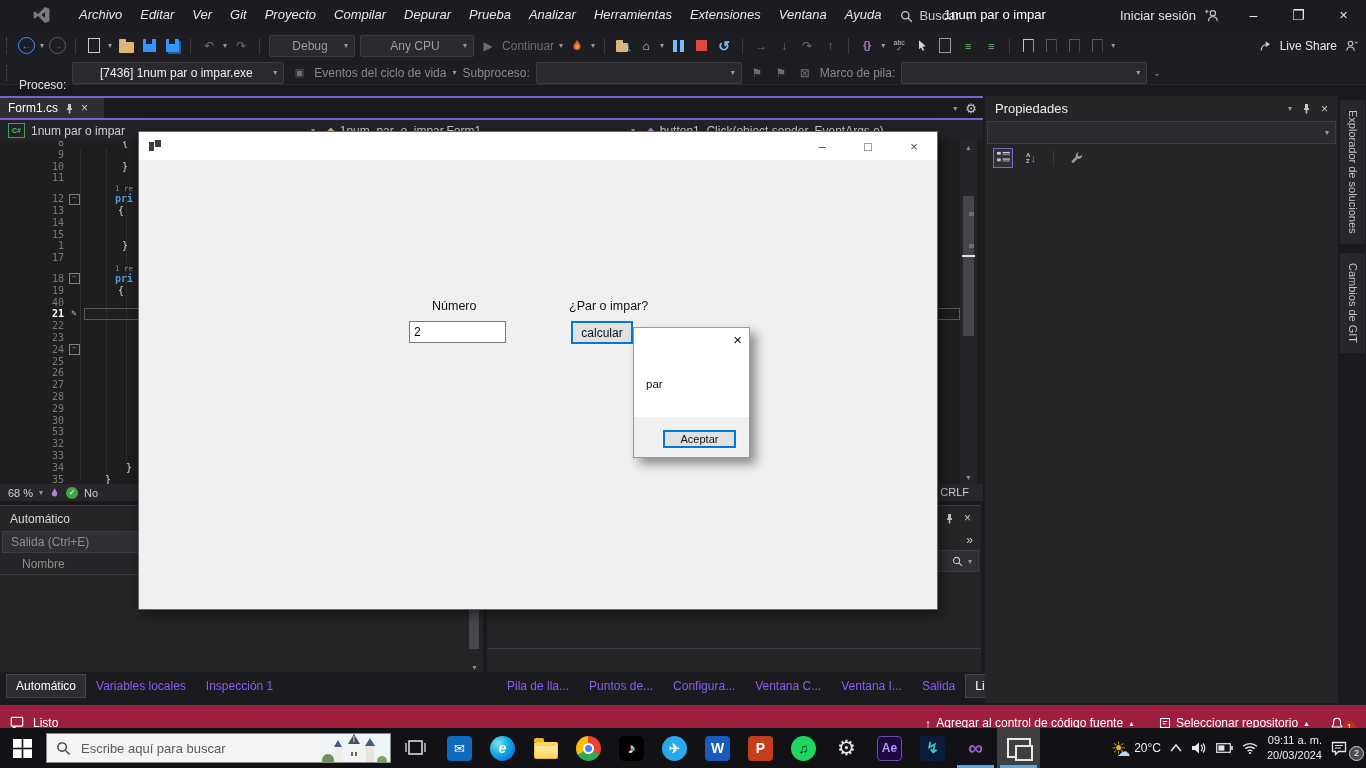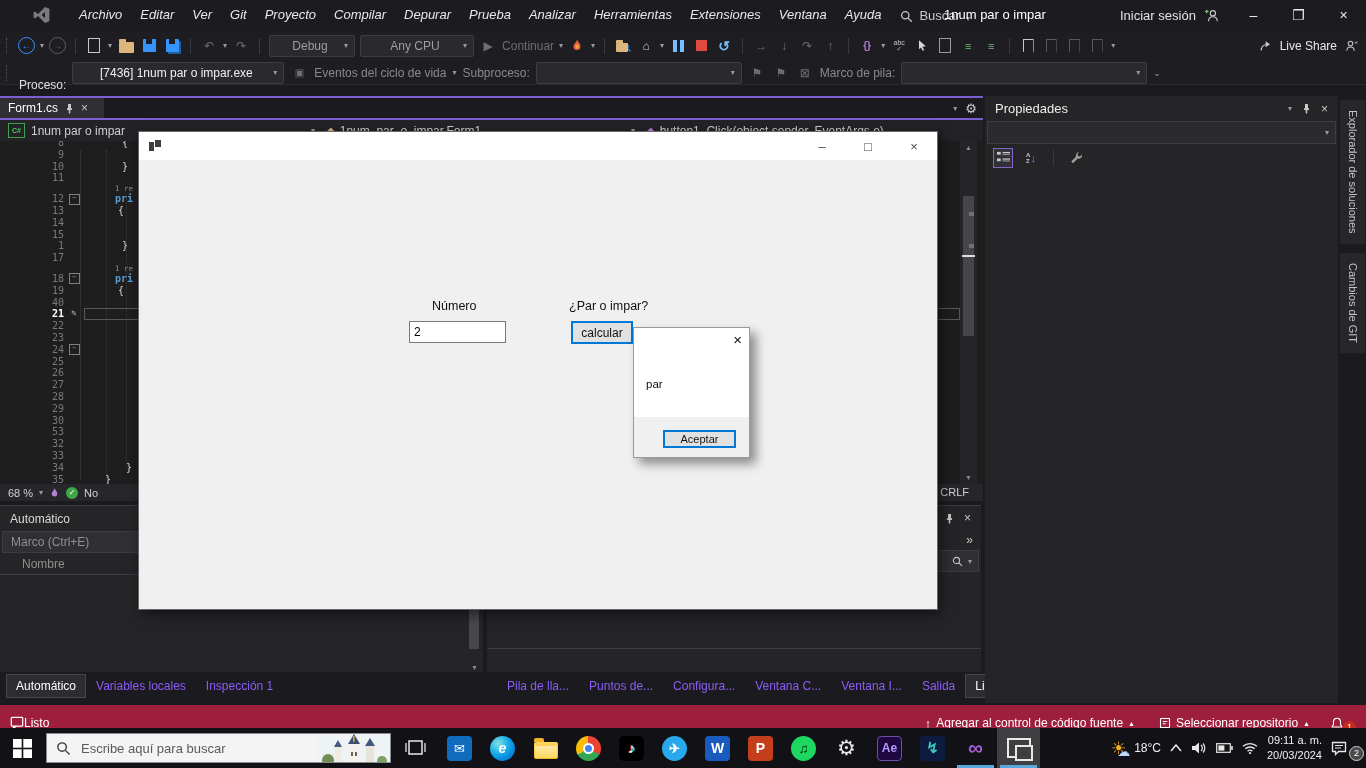--- a/index.html
+++ b/index.html
@@ -131,21 +131,21 @@
   .pt-btn.sel{border:1px solid #8464c8;background:#303036;box-sizing:border-box;}
   .az{display:flex;flex-direction:column;font-size:6px;color:#c8c8c8;line-height:6px;font-weight:bold;}
   .az-arrow{color:#3794ff;font-size:11px;font-weight:bold;}
 
   #side-tabs{left:1340px;top:100px;width:26px;display:flex;flex-direction:column;gap:9px;}
   .side-tab{width:25px;background:#27272b;color:#c4c4c4;font-size:11px;writing-mode:vertical-rl;
             display:flex;align-items:center;justify-content:center;padding:10px 0;white-space:nowrap;}
 
   
   #statusbar{left:0;top:705px;width:1366px;height:36px;background:#9e1e3e;color:#fff;font-size:12px;
-             display:flex;align-items:center;padding:0 10px;gap:0;box-sizing:border-box;}
+             display:flex;align-items:center;padding:0 10px;gap:9px;box-sizing:border-box;}
   .sb-right{margin-left:auto;display:flex;align-items:center;gap:5px;}
   .sb-caret{font-size:7px;}
   .badge{min-width:13px;height:13px;border-radius:50%;background:#c42b1c;color:#fff;font-size:9px;display:flex;
          align-items:center;justify-content:center;margin-left:-6px;margin-top:8px;}
 
   
   #taskbar{left:0;top:728px;width:1366px;height:40px;background:#121216;}
   #tk-search{position:absolute;left:46px;top:5px;width:345px;height:30px;background:#f4f4f4;border:1px solid #8a8a8a;
              box-sizing:border-box;display:flex;align-items:center;color:#5a5a5a;font-size:13px;}
   #tk-apps{position:absolute;left:438px;top:0;height:40px;display:flex;}
@@ -608,21 +608,21 @@
     <span class="chk">✓</span>
     <span>No</span>
     <span class="eol">CRLF</span>
   </div>
 
   <div id="watch-panel" class="abs">
     <div class="wp-title">
       <span>Automático</span>
     </div>
     <div class="wp-search">
-      <span>Marco (Ctrl+E)</span>
+      <span>Salida (Ctrl+E)</span>
     </div>
     <div class="wp-cols">
       <span>Nombre</span>
     </div>
   </div>
   <div id="wp-scroll" class="abs">
     <span class="thumb"></span>
     <span class="dn">▼</span>
   </div>
 
@@ -813,21 +813,21 @@
         </div>
         <div class="tk-app tk-active">
           <span class="app-ic app-winapp"></span>
           <span class="app-underline"></span>
         </div>
       </div>
     <div id="tk-tray">
       <span class="weather">
         <span class="sun">☀</span>
         <span class="cloudlet">☁</span>
-        <span class="temp">18°C</span>
+        <span class="temp">20°C</span>
       </span>
       <svg width="12" height="8" viewBox="0 0 12 8">
           <polyline points="1,7 6,1 11,7" fill="none" stroke="#e8e8e8" stroke-width="1.5"></polyline>
         </svg>
       <svg width="16" height="14" viewBox="0 0 16 14">
           <polygon points="1,5 4,5 8,1.5 8,12.5 4,9 1,9" fill="#e8e8e8"></polygon>
           <path d="M10 4a4 4 0 0 1 0 6M12 2.5a6.5 6.5 0 0 1 0 9" fill="none" stroke="#e8e8e8" stroke-width="1.2"></path>
         </svg>
       <svg width="17" height="10" viewBox="0 0 17 10">
           <rect x="0.7" y="0.7" width="13.6" height="8.6" fill="none" stroke="#e8e8e8" stroke-width="1.2"></rect>

